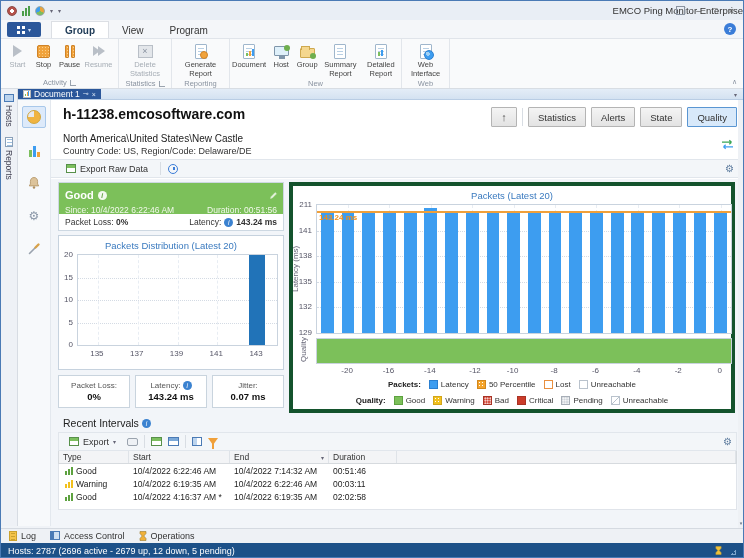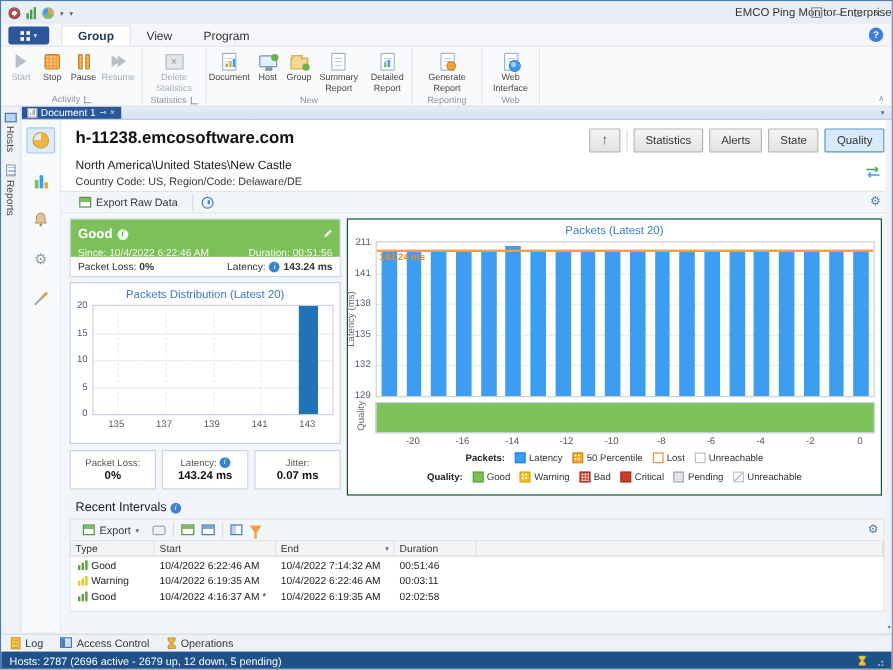--- a/index.html
+++ b/index.html
@@ -141,21 +141,21 @@
   .ylab{position:absolute;right:2px;font-size:8px;color:#556;}
   .xlabels{position:absolute;}
   #dist-xlabels{left:18px;top:113px;width:201px;height:10px;}
   .xlab{position:absolute;transform:translateX(-50%);font-size:8px;color:#556;}
 
   .statboxes{position:absolute;left:7px;top:196px;width:226px;display:flex;gap:5px;}
   .sbox{flex:1;height:33px;background:#fff;border:1px solid #c9d4de;display:flex;flex-direction:column;align-items:center;justify-content:center;gap:1px;}
   .sbox .slab{font-size:8px;color:#555;display:flex;align-items:center;gap:2px;}
   .sbox .sval{font-size:9.5px;font-weight:bold;color:#111;}
 
-  .rightcol{position:absolute;left:238px;top:3px;width:446px;height:231px;background:#fff;border:1px solid #14532d;}
+  .rightcol{position:absolute;left:238px;top:3px;width:446px;height:231px;background:#fff;border:4px solid #14532d;}
   #pk-plot{left:23px;top:18px;width:416px;height:130px;}
   #pk-ylabels{left:6px;top:18px;width:15px;height:130px;}
   #pk-xlabels{left:23px;top:180px;width:416px;height:10px;}
   .rot{position:absolute;writing-mode:vertical-rl;transform:rotate(180deg);font-size:8px;color:#667;text-align:center;}
   #pk-ylabel{left:-2px;top:18px;height:130px;width:10px;}
   #pk-qlabel{left:6px;top:150px;height:28px;width:14px;}
   .qstrip{position:absolute;left:23px;top:152px;width:416px;height:26px;border:1px solid #c9d3de;}
   .pline{position:absolute;left:0;right:0;height:2px;z-index:3;}
   .plabel{position:absolute;left:2px;z-index:4;font-size:8px;font-weight:bold;color:#ef8e1b;}
   .lg-row{position:absolute;left:0;right:0;display:flex;justify-content:center;align-items:center;gap:8px;font-size:8px;color:#333;}
@@ -287,20 +287,33 @@
               <span class="delstat-ic">×</span>
             </span>
           <span class="rlbl">Delete Statistics</span>
         </div>
       </div>
       <div class="rglabel">
           <span>Statistics</span>
           <span class="launcher"></span>
         </div>
     </div>
+    <div class="rgroup" style="width:58px">
+      <div class="rbtns">
+        <div class="rbtn">
+          <span class="ric">
+              <span class="docpage genrep"></span>
+            </span>
+          <span class="rlbl">Generate Report</span>
+        </div>
+      </div>
+      <div class="rglabel">
+          <span>Reporting</span>
+        </div>
+    </div>
     <div class="rgroup" style="width:172px">
       <div class="rbtns">
         <div class="rbtn">
           <span class="ric">
               <span class="docpage">
                 <span class="chartdoc-bars">
                   <span style="height:3px;background:#7cbf5e"></span>
                   <span style="height:5px;background:#f1a33c"></span>
                   <span style="height:7px;background:#3d9df0"></span>
                 </span>
@@ -333,33 +346,20 @@
                   <span style="height:4px;background:#7cbf5e"></span>
                   <span style="height:6px;background:#3d9df0"></span>
                 </span>
               </span>
             </span>
           <span class="rlbl">Detailed Report</span>
         </div>
       </div>
       <div class="rglabel">
           <span>New</span>
-        </div>
-    </div>
-    <div class="rgroup" style="width:58px">
-      <div class="rbtns">
-        <div class="rbtn">
-          <span class="ric">
-              <span class="docpage genrep"></span>
-            </span>
-          <span class="rlbl">Generate Report</span>
-        </div>
-      </div>
-      <div class="rglabel">
-          <span>Reporting</span>
         </div>
     </div>
     <div class="rgroup" style="width:48px">
       <div class="rbtns">
         <div class="rbtn">
           <span class="ric">
               <span class="docpage web-ic"></span>
             </span>
           <span class="rlbl">Web Interface</span>
         </div>

